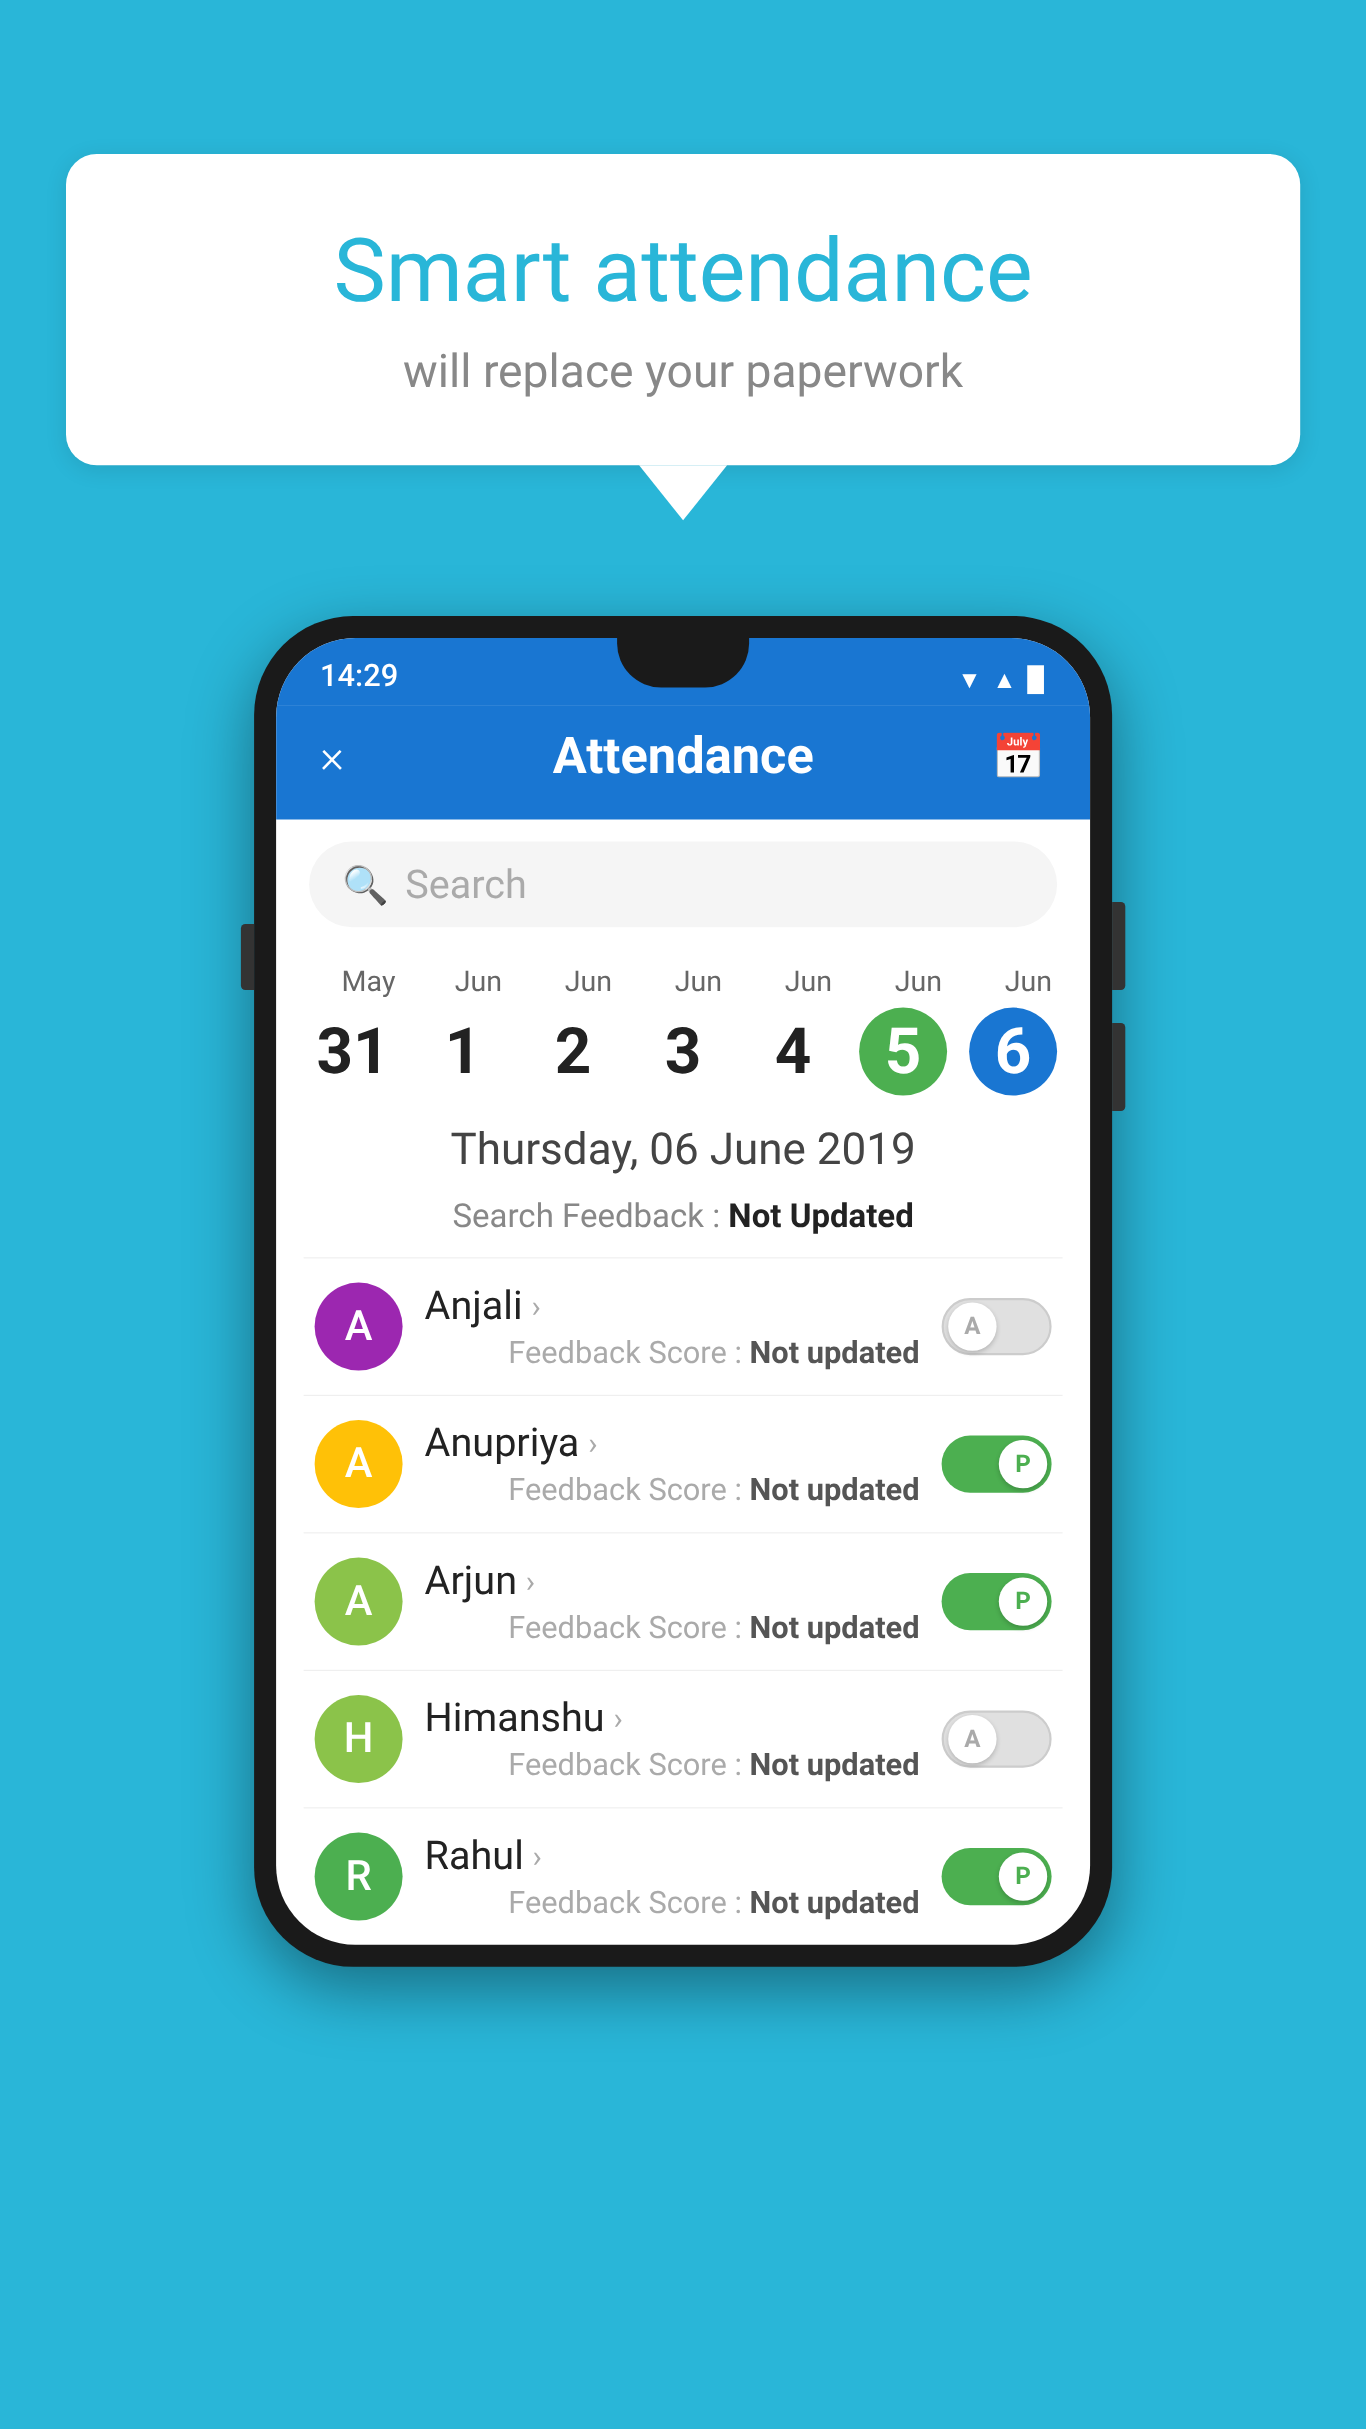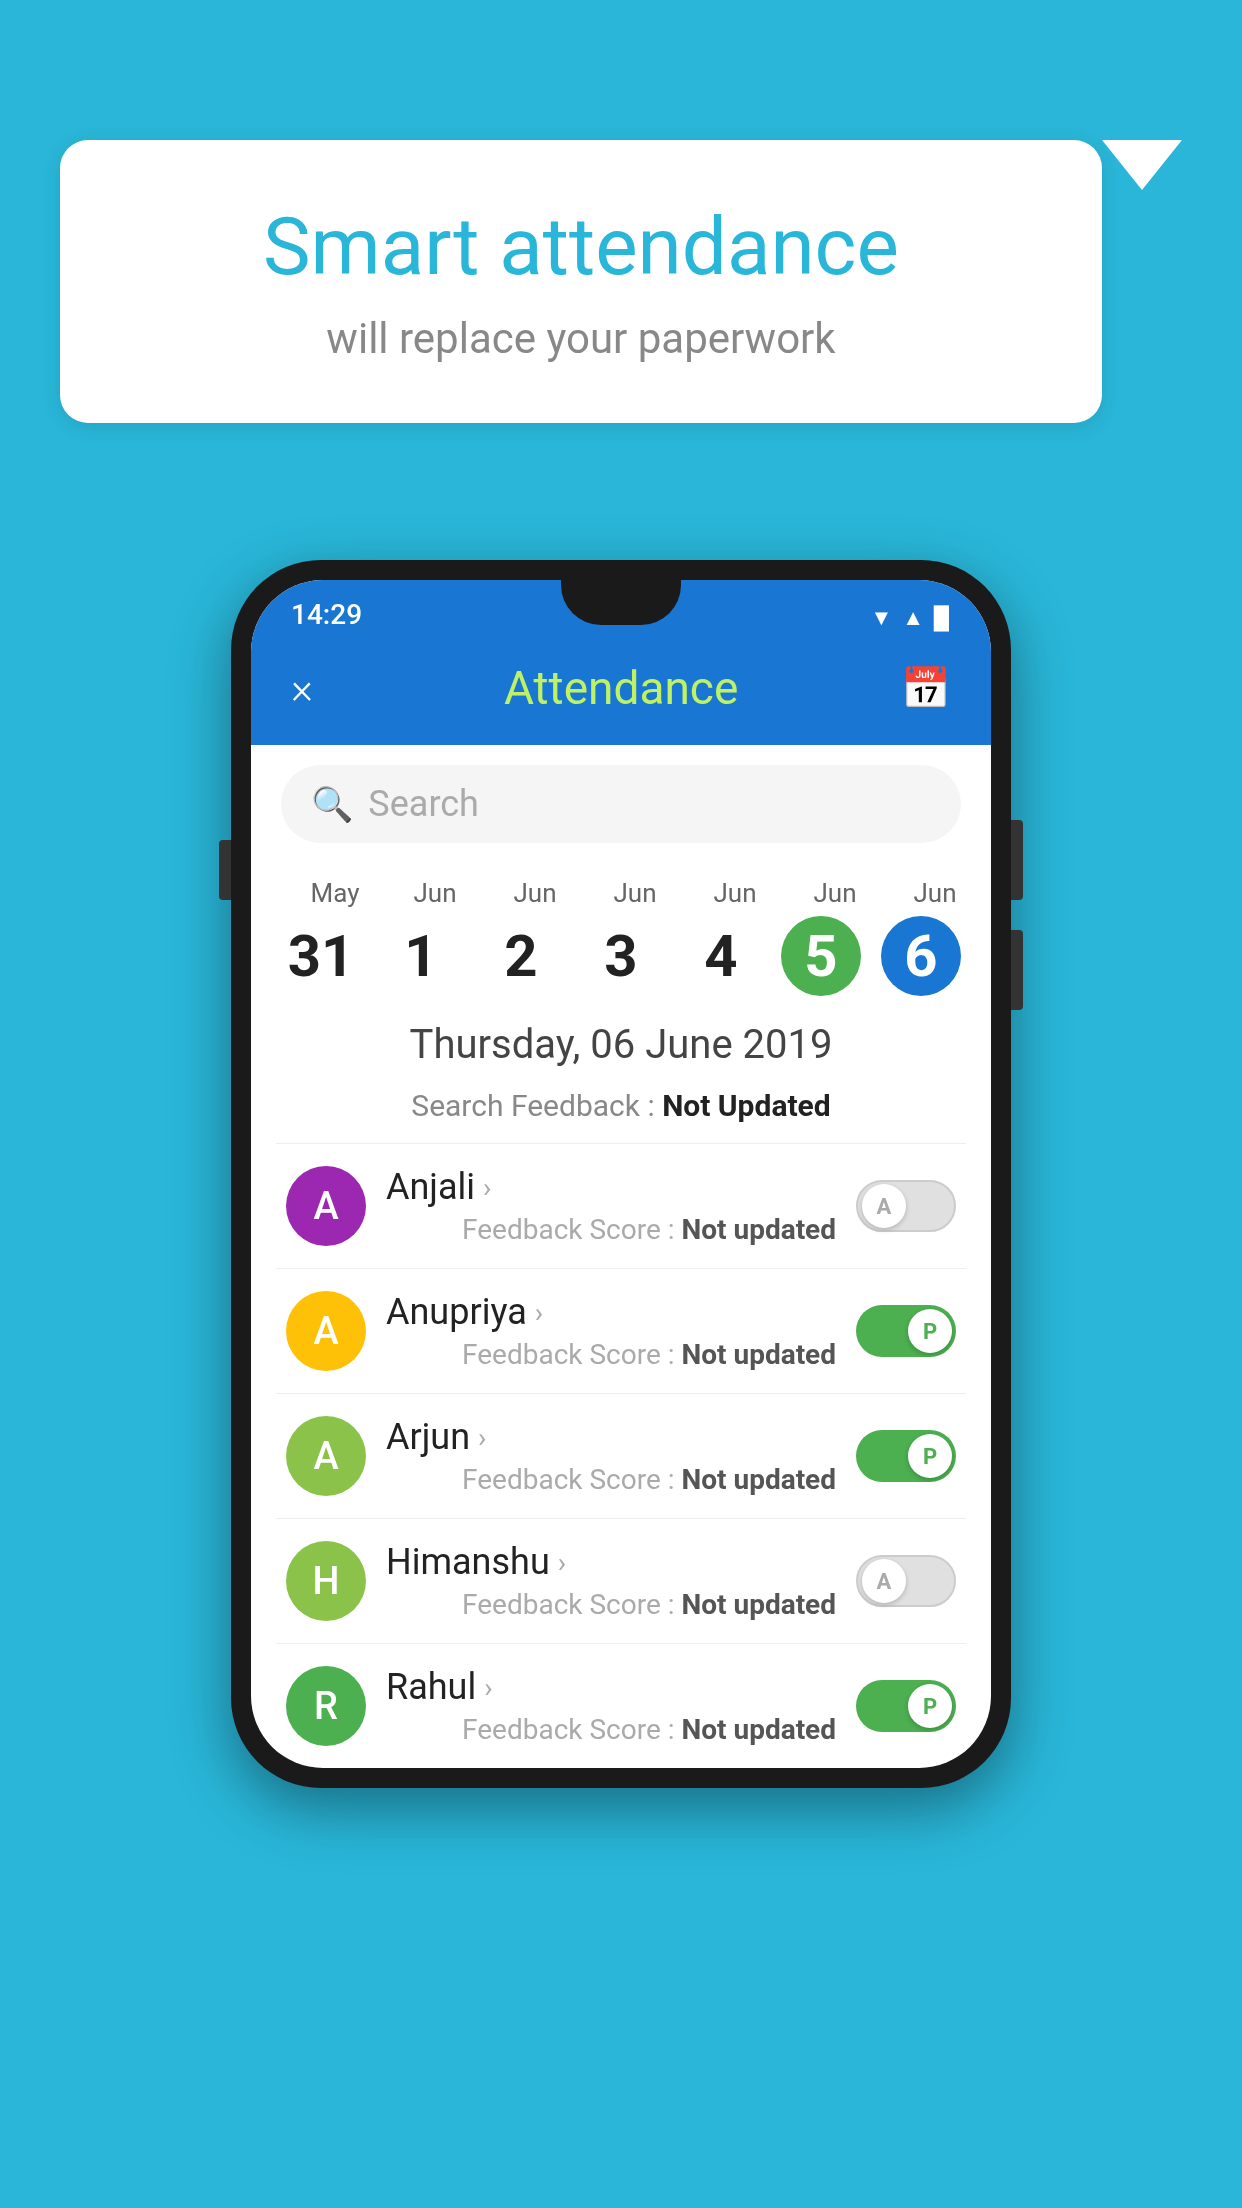--- a/index.html
+++ b/index.html
@@ -13,21 +13,22 @@
       position: relative;
     }
 
     
     .speech-bubble-container {
       position: absolute;
       top: 140px;
       left: 60px;
       right: 60px;
       display: flex;
-      flex-direction: row;
+      flex-direction: column;
+      align-items: center;
     }
 
     .speech-bubble {
       background: white;
       border-radius: 28px;
       padding: 60px 80px;
       width: 100%;
       text-align: center;
       box-shadow: 0 4px 20px rgba(0,0,0,0.1);
     }
@@ -126,23 +127,23 @@
       justify-content: space-between;
     }
 
     .header-close {
       color: white;
       font-size: 42px;
       font-weight: 300;
     }
 
     .header-title {
-      color: #bef264;
+      color: #ffffff;
       font-size: 46px;
-      font-weight: 400;
+      font-weight: 700;
       margin-left: 28px;
     }
 
     .header-calendar {
       color: white;
       font-size: 40px;
     }
 
     
     .search-container {

